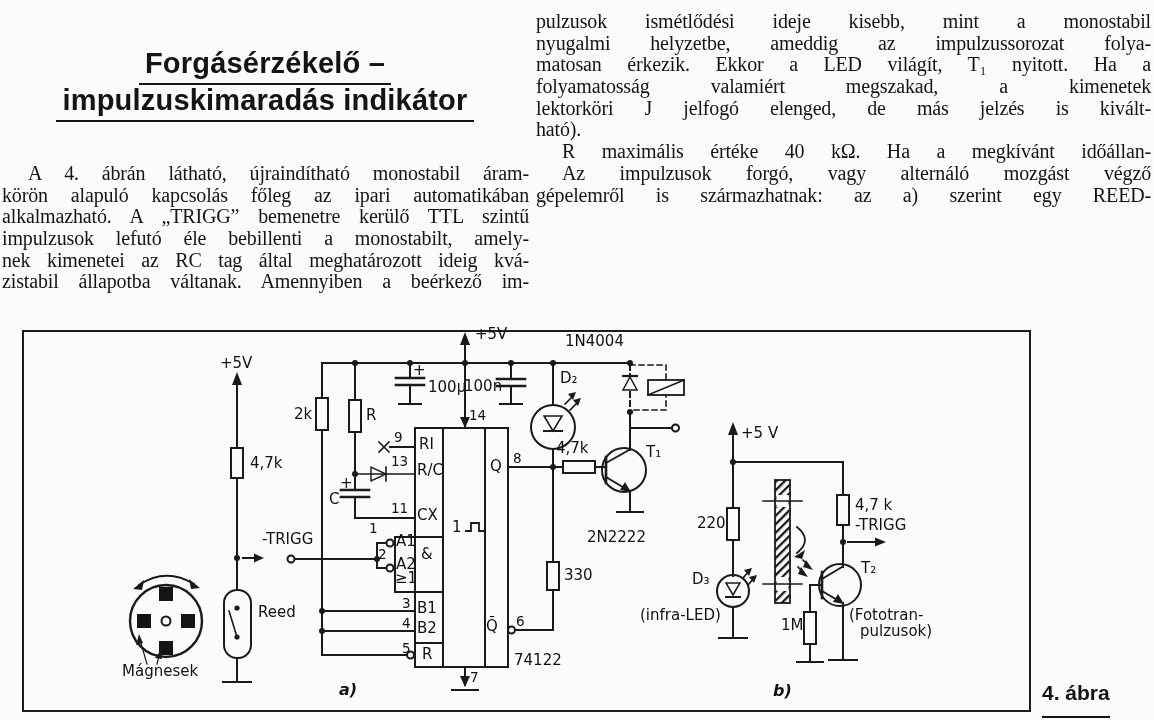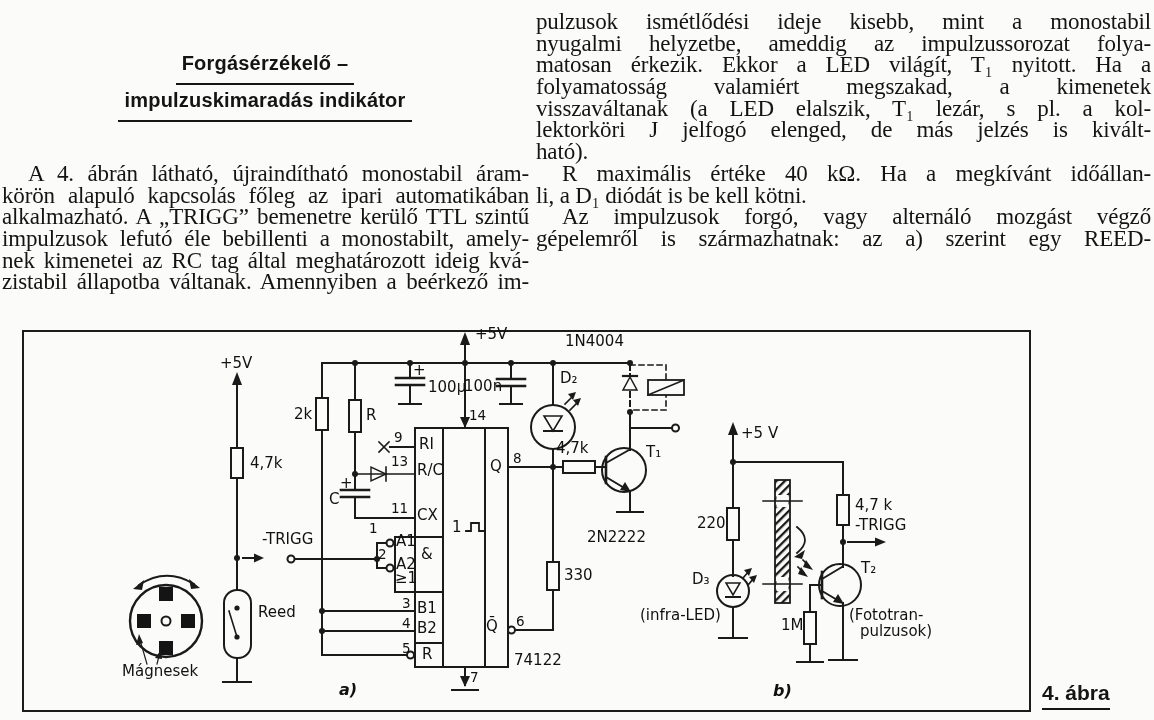--- a/index.html
+++ b/index.html
@@ -3,42 +3,42 @@
 <meta charset="utf-8">
 <style>
   html,body{margin:0;padding:0;}
   body{width:1154px;height:720px;background:#fbfbf9;overflow:hidden;
        font-family:"Liberation Serif",serif;color:#141414;}
   .page{position:relative;width:1154px;height:720px;}
 
   
   .title-block{position:absolute;left:28px;top:48px;width:474px;text-align:center;}
   .title-line{display:inline-block;font-family:"Liberation Sans",sans-serif;
-      font-weight:bold;font-size:20px;line-height:30px;letter-spacing:.2px;
+      font-weight:bold;font-size:29px;line-height:30px;letter-spacing:.2px;
       border-bottom:2.5px solid #151515;padding:0 6px 5px 6px;}
 
-  .col{position:absolute;font-size:23px;letter-spacing:-0.15px;}
+  .col{position:absolute;font-size:20px;letter-spacing:-0.15px;}
   .tl{height:21.7px;line-height:21.7px;white-space:nowrap;
       text-align:justify;text-align-last:justify;}
   .tl.noj{text-align:left;text-align-last:left;}
   .tl.ind{text-indent:26px;}
   .col-left{left:2px;top:163px;width:527px;}
   .col-right{left:536px;top:11px;width:615px;}
 
   
   .fig-box{position:absolute;left:22px;top:330px;width:1005px;height:378px;
       border:2px solid #1c1c1c;}
   svg.circuit{position:absolute;left:0;top:0;pointer-events:none;}
   .cl{position:absolute;font-family:"DejaVu Sans",sans-serif;font-size:15px;
       line-height:16px;color:#111;white-space:nowrap;}
   .cl.sm{font-size:13.5px;}
   .cl.it{font-style:italic;font-weight:bold;font-size:16px;}
   .caption{position:absolute;left:1042px;top:681px;
       font-family:"Liberation Sans",sans-serif;font-weight:bold;font-size:21px;
-      border-bottom:2.5px solid #151515;padding-bottom:3px;}
+      border-bottom:2.5px solid #151515;padding-bottom:11px;}
 </style>
 </head>
 <body>
 
 <div class="page">
 
   <div class="title-block">
     <span class="title-line">Forgásérzékelő –</span><br>
     <span class="title-line">impulzuskimaradás indikátor</span>
   </div>
@@ -50,25 +50,23 @@
     <div class="tl">impulzusok lefutó éle bebillenti a monostabilt, amely-</div>
     <div class="tl">nek kimenetei az RC tag által meghatározott ideig kvá-</div>
     <div class="tl">zistabil állapotba váltanak. Amennyiben a beérkező im-</div>
   </div>
 
   <div class="col col-right">
     <div class="tl">pulzusok ismétlődési ideje kisebb, mint a monostabil</div>
     <div class="tl">nyugalmi helyzetbe, ameddig az impulzussorozat folya-</div>
     <div class="tl">matosan érkezik. Ekkor a LED világít, T₁ nyitott. Ha a</div>
     <div class="tl">folyamatosság valamiért megszakad, a kimenetek</div>
-    <div class="tl">visszaváltanak (a LED elalszik, T₁ lezár, s pl. a kol-</div>
     <div class="tl">lektorköri J jelfogó elenged, de más jelzés is kivált-</div>
     <div class="tl noj">ható).</div>
     <div class="tl ind">R maximális értéke 40 kΩ. Ha a megkívánt időállan-</div>
-    <div class="tl noj">li, a D₁ diódát is be kell kötni.</div>
     <div class="tl ind">Az impulzusok forgó, vagy alternáló mozgást végző</div>
     <div class="tl">gépelemről is származhatnak: az a) szerint egy REED-</div>
   </div>
 
   <div class="fig-box"></div>
 
   <svg class="circuit" width="1154" height="720" viewBox="0 0 1154 720">
     <defs>
       <pattern id="hatch" width="6" height="6" patternUnits="userSpaceOnUse" patternTransform="rotate(45)">
         <rect width="6" height="6" fill="#fbfbf9"></rect>

